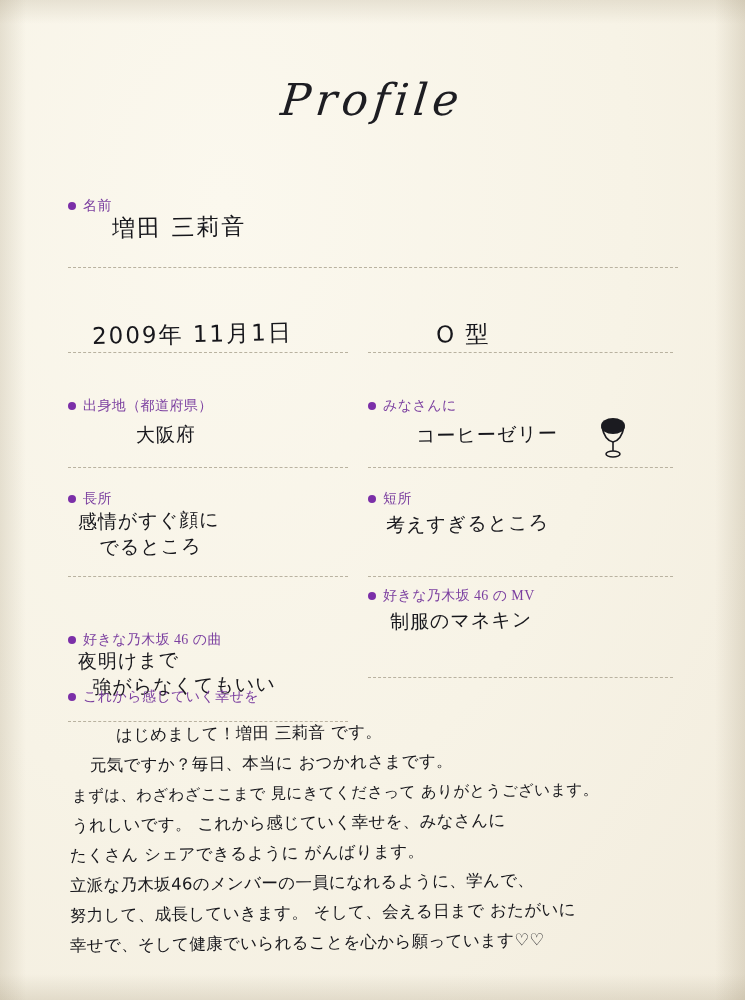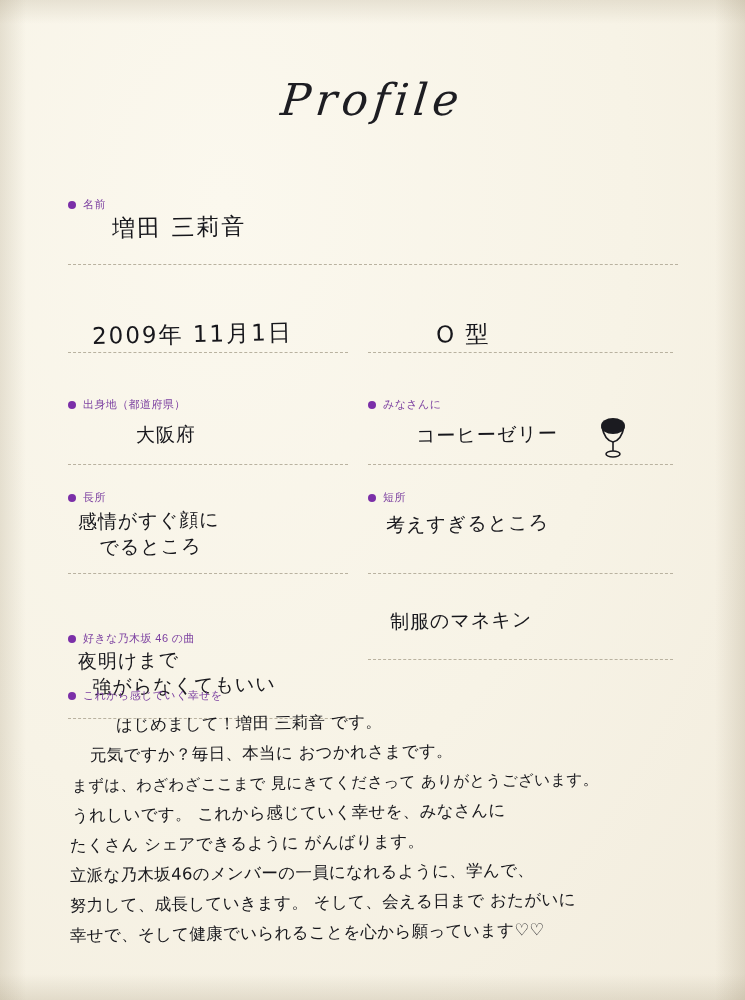--- a/index.html
+++ b/index.html
@@ -61,23 +61,23 @@
   }
 
   
   .field {
     position: absolute;
   }
   .flabel {
     display: flex;
     align-items: center;
     gap: 7px;
-    font-size: 11px;
+    font-size: 14px;
     color: #7b3fa0;
-    font-family: Liberation Sans, sans-serif;
+    font-family: Liberation Serif, serif;
     letter-spacing: 0.4px;
     white-space: nowrap;
   }
   .bullet {
     width: 8px;
     height: 8px;
     border-radius: 50%;
     background: #7b2fa8;
     flex: 0 0 auto;
   }
@@ -208,30 +208,34 @@
       <div class="flabel">
         <span class="bullet"></span>
         <span>好きな乃木坂 46 の曲</span>
       </div>
       <div class="dashline" style="margin-top:72px;"></div>
       <div class="answer hand-sm" style="left:10px; top:16px; line-height:1.35;">夜明けまで
   強がらなくてもいい</div>
     </div>
 
     <div class="field" style="left:342px; top:565px; width:305px;">
+      <div class="flabel">
+        <span class="bullet"></span>
+        <span>好きな乃木坂 46 の MV</span>
+      </div>
       <div class="dashline" style="margin-top:72px;"></div>
       <div class="answer hand-sm" style="left:22px; top:22px;">制服のマネキン</div>
     </div>
 
     <div class="field" style="left:42px; top:666px; width:610px;">
       <div class="flabel">
         <span class="bullet"></span>
         <span>これから感じていく幸せを</span>
       </div>
-      <div class="msg-lines" style="top:16px;text-align:center;">
+      <div class="msg-lines" style="top:26px;text-align:center;">
         <div class="msg-line indent">はじめまして！増田 三莉音 です。</div>
         <div class="msg-line" style="padding-left:22px;">元気ですか？毎日、本当に おつかれさまです。</div>
         <div class="msg-line" style="padding-left:4px; font-size:15.5px;">まずは、わざわざここまで 見にきてくださって ありがとうございます。</div>
         <div class="msg-line" style="padding-left:4px;">うれしいです。 これから感じていく幸せを、みなさんに</div>
         <div class="msg-line" style="padding-left:2px;">たくさん シェアできるように がんばります。</div>
         <div class="msg-line" style="padding-left:2px;">立派な乃木坂46のメンバーの一員になれるように、学んで、</div>
         <div class="msg-line" style="padding-left:2px;">努力して、成長していきます。 そして、会える日まで おたがいに</div>
         <div class="msg-line" style="padding-left:2px;">幸せで、そして健康でいられることを心から願っています♡♡</div>
       </div>
     </div>

